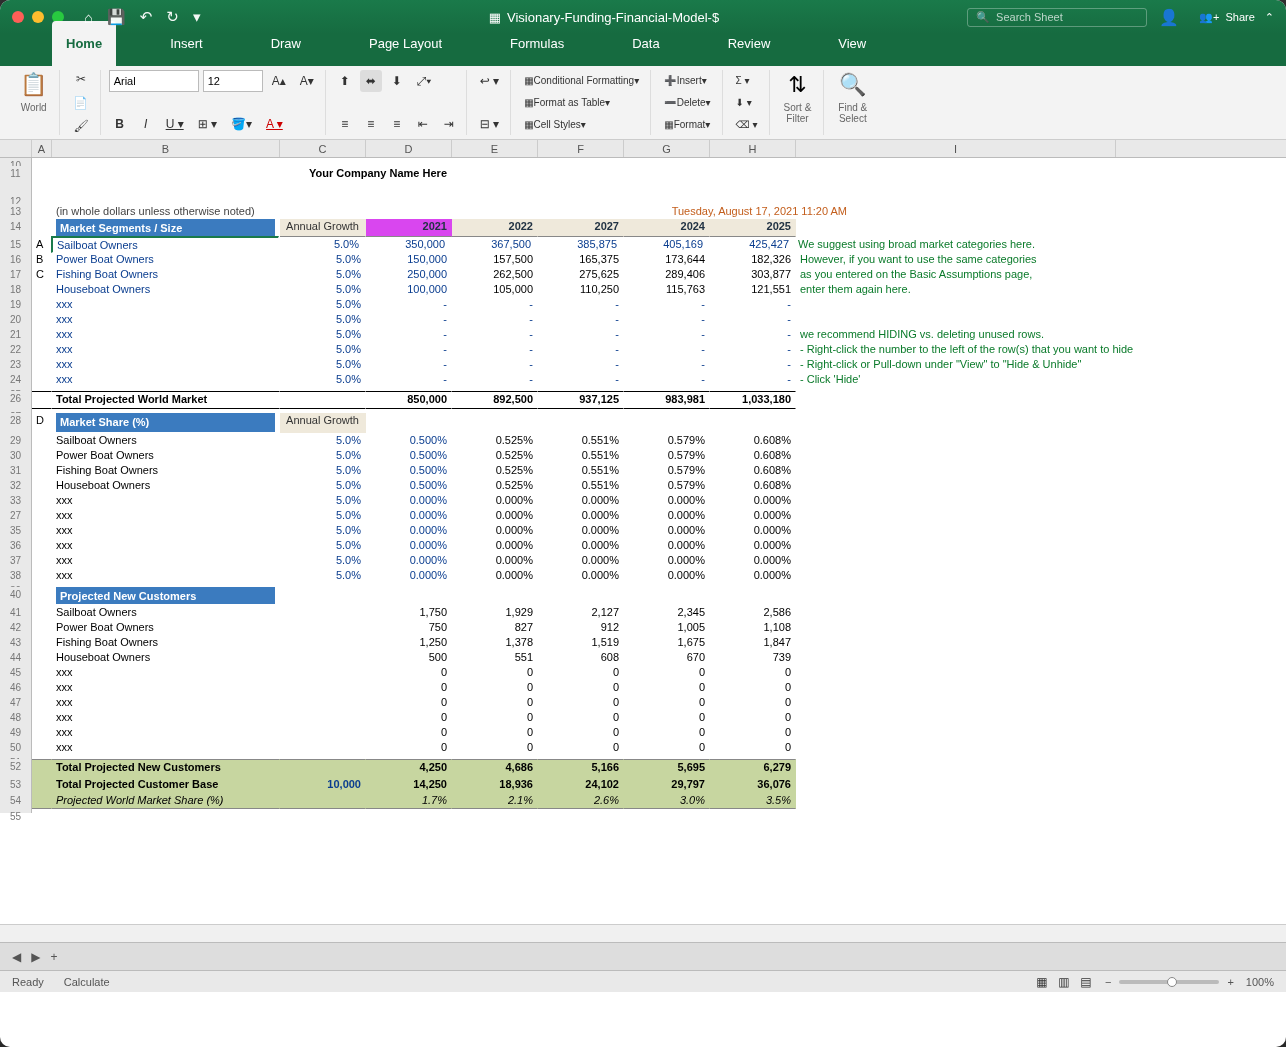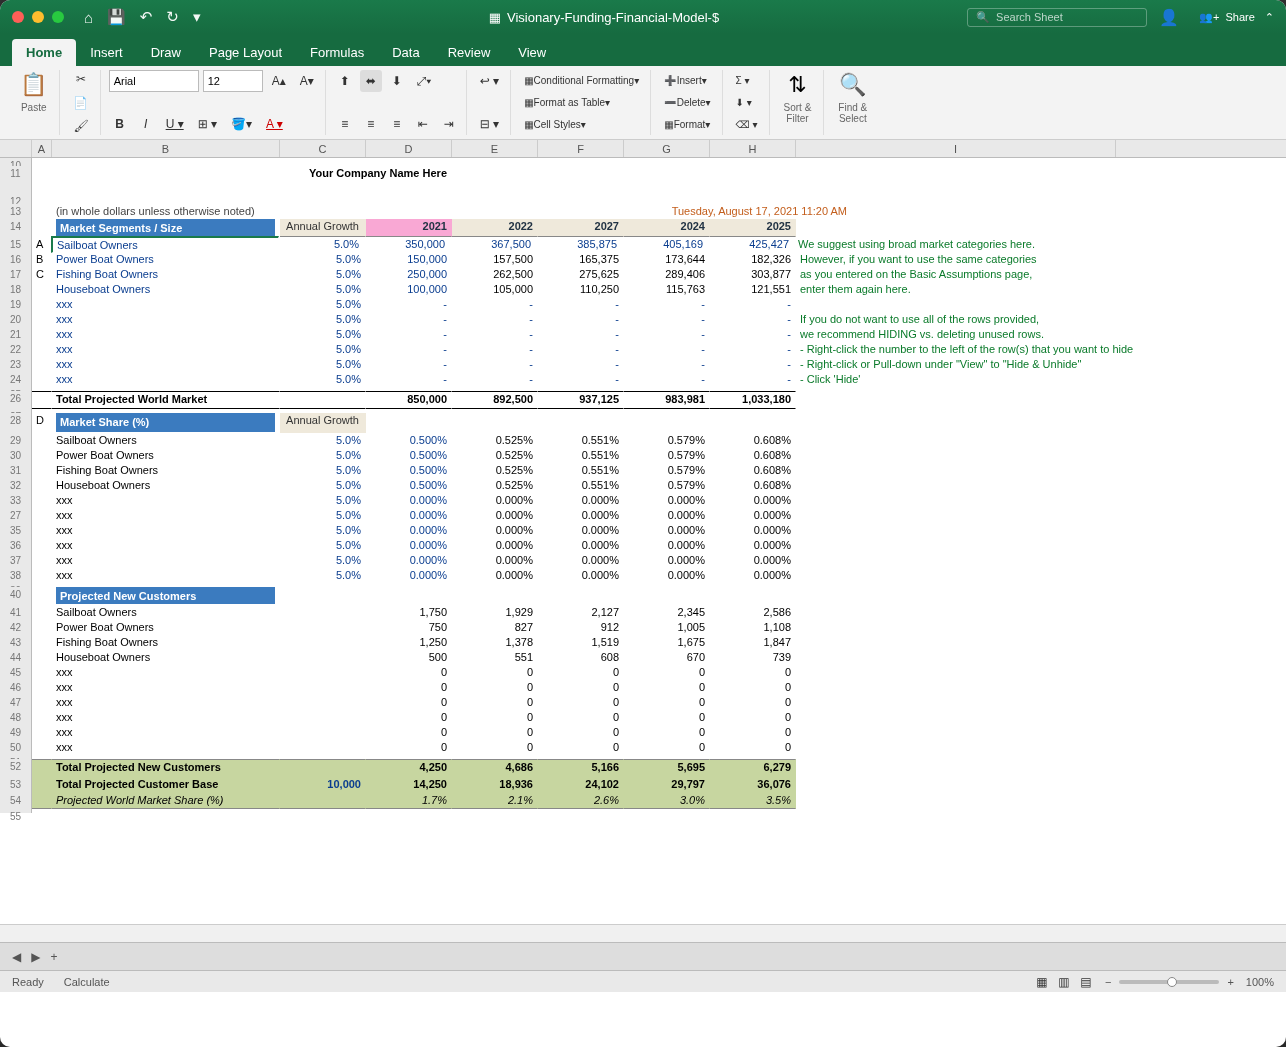--- a/index.html
+++ b/index.html
@@ -8,21 +8,21 @@
 .titlebar{background:linear-gradient(#1a7a4a,#166b40);height:34px;display:flex;align-items:center;padding:0 12px;color:#fff;}
 .traffic{display:flex;gap:8px;margin-right:20px;}
 .tl{width:12px;height:12px;border-radius:50%;}
 .tl.r{background:#ff5f57;}.tl.y{background:#ffbd2e;}.tl.g{background:#28c940;}
 .qat{display:flex;gap:14px;align-items:center;margin-right:40px;}
 .qat span{font-size:15px;opacity:.95;}
 .wintitle{flex:1;text-align:center;font-size:13px;font-weight:500;display:flex;align-items:center;justify-content:center;gap:6px;}
 .search{display:flex;align-items:center;gap:6px;border:1px solid rgba(255,255,255,.3);border-radius:3px;padding:2px 8px;width:180px;color:rgba(255,255,255,.7);}
 .share{margin-left:20px;display:flex;align-items:center;gap:6px;}
 .tabs{background:#166b40;height:32px;display:flex;align-items:flex-end;padding:0 12px;}
-.tab{padding:6px 14px;color:#fff;font-size:13px;border-radius:4px 4px 0 0;cursor:pointer;}
+.tab{padding:15px 14px;color:#fff;font-size:13px;border-radius:4px 4px 0 0;cursor:pointer;margin-left:40px;}
 .tab.active{background:#f3f3f3;color:#166b40;font-weight:600;}
 .ribbon{background:#f3f3f3;height:74px;border-bottom:1px solid #ccc;display:flex;padding:4px 8px;gap:2px;}
 .rgroup{display:flex;flex-direction:column;border-right:1px solid #ddd;padding:0 6px;justify-content:space-between;}
 .rgroup.last{border:none;}
 .rlabel{font-size:10px;color:#666;text-align:center;padding-top:2px;}
 .rrow{display:flex;align-items:center;gap:4px;}
 .rbtn{display:inline-flex;align-items:center;justify-content:center;min-width:22px;height:22px;padding:0 4px;font-size:12px;color:#333;border:1px solid transparent;border-radius:3px;cursor:pointer;}
 .rsel{border:1px solid #bbb;height:22px;padding:0 4px;font-size:11px;background:#fff;display:inline-flex;align-items:center;min-width:60px;}
 .bigbtn{display:flex;flex-direction:column;align-items:center;padding:2px 6px;gap:2px;cursor:pointer;}
 .bigbtn .ico{font-size:22px;}
@@ -101,21 +101,21 @@
       <div class="tab">Formulas</div>
       <div class="tab">Data</div>
       <div class="tab">Review</div>
       <div class="tab">View</div>
     </div>
 
 <div class="ribbon">
   <div class="rgroup">
     <div class="bigbtn">
           <span class="ico">📋</span>
-          <span class="rlabel">Paste</span>
+          <span class="rlabel">World</span>
         </div>
   </div>
   <div class="rgroup" style="justify-content:center;gap:6px">
     <span class="rbtn">✂</span>
     <span class="rbtn">📄</span>
     <span class="rbtn">🖌</span>
   </div>
   <div class="rgroup">
     <div class="rrow">
       <span class="rsel" style="width:90px">Arial</span>
@@ -220,21 +220,21 @@
           <div class="cell note" style="width: 400px;">(in whole dollars unless otherwise noted)</div>
           <div class="cell ts" style="width: 400px;">Tuesday, August 17, 2021 11:20 AM</div>
         </div>
         <div class="row rowh" style="height: 18px;">
           <div class="rowhdr">14</div>
           <div class="cell  bbb" style="width: 20px;"></div>
           <div class="cell  bbb" style="width: 228px;">
             <div class="secthdr">Market Segments / Size</div>
           </div>
           <div class="cell ag bbb" style="width: 86px; border-bottom: 1px solid rgb(136, 136, 136);">Annual Growth</div>
-          <div class="cell num  bbb " style="width: 86px; font-weight: 700; color: rgb(34, 51, 68); text-align: right; background: #f9a8d4; border-bottom: 1px solid rgb(136, 136, 136);">2021</div>
+          <div class="cell num  bbb " style="width: 86px; font-weight: 700; color: rgb(34, 51, 68); text-align: right; background: #d946ef; border-bottom: 1px solid rgb(136, 136, 136);">2021</div>
           <div class="cell num  bbb " style="width: 86px; font-weight: 700; color: rgb(34, 51, 68); text-align: right; background: rgb(239, 233, 219); border-bottom: 1px solid rgb(136, 136, 136);">2022</div>
           <div class="cell num  bbb " style="width: 86px; font-weight: 700; color: rgb(34, 51, 68); text-align: right; background: rgb(239, 233, 219); border-bottom: 1px solid rgb(136, 136, 136);">2027</div>
           <div class="cell num  bbb " style="width: 86px; font-weight: 700; color: rgb(34, 51, 68); text-align: right; background: rgb(239, 233, 219); border-bottom: 1px solid rgb(136, 136, 136);">2024</div>
           <div class="cell num  bbb " style="width: 86px; font-weight: 700; color: rgb(34, 51, 68); text-align: right; background: rgb(239, 233, 219); border-bottom: 1px solid rgb(136, 136, 136);">2025</div>
         </div>
         <div class="row ">
           <div class="rowhdr">15</div>
           <div class="cell " style="width: 20px;">A</div>
           <div class="cell blue selected" style="width: 228px;">Sailboat Owners</div>
           <div class="cell blue num" style="width: 86px;">5.0%</div>
@@ -295,21 +295,20 @@
         <div class="row ">
           <div class="rowhdr">20</div>
           <div class="cell " style="width: 20px;"></div>
           <div class="cell blue " style="width: 228px;">xxx</div>
           <div class="cell blue num" style="width: 86px;">5.0%</div>
           <div class="cell blue num" style="width: 86px;">-</div>
           <div class="cell blue num" style="width: 86px;">-</div>
           <div class="cell blue num" style="width: 86px;">-</div>
           <div class="cell blue num" style="width: 86px;">-</div>
           <div class="cell blue num" style="width: 86px;">-</div>
-          <div class="cell grn" style="width: 420px;">If you do not want to use all of the rows provided,</div>
         </div>
         <div class="row ">
           <div class="rowhdr">21</div>
           <div class="cell " style="width: 20px;"></div>
           <div class="cell blue " style="width: 228px;">xxx</div>
           <div class="cell blue num" style="width: 86px;">5.0%</div>
           <div class="cell blue num" style="width: 86px;">-</div>
           <div class="cell blue num" style="width: 86px;">-</div>
           <div class="cell blue num" style="width: 86px;">-</div>
           <div class="cell blue num" style="width: 86px;">-</div>

